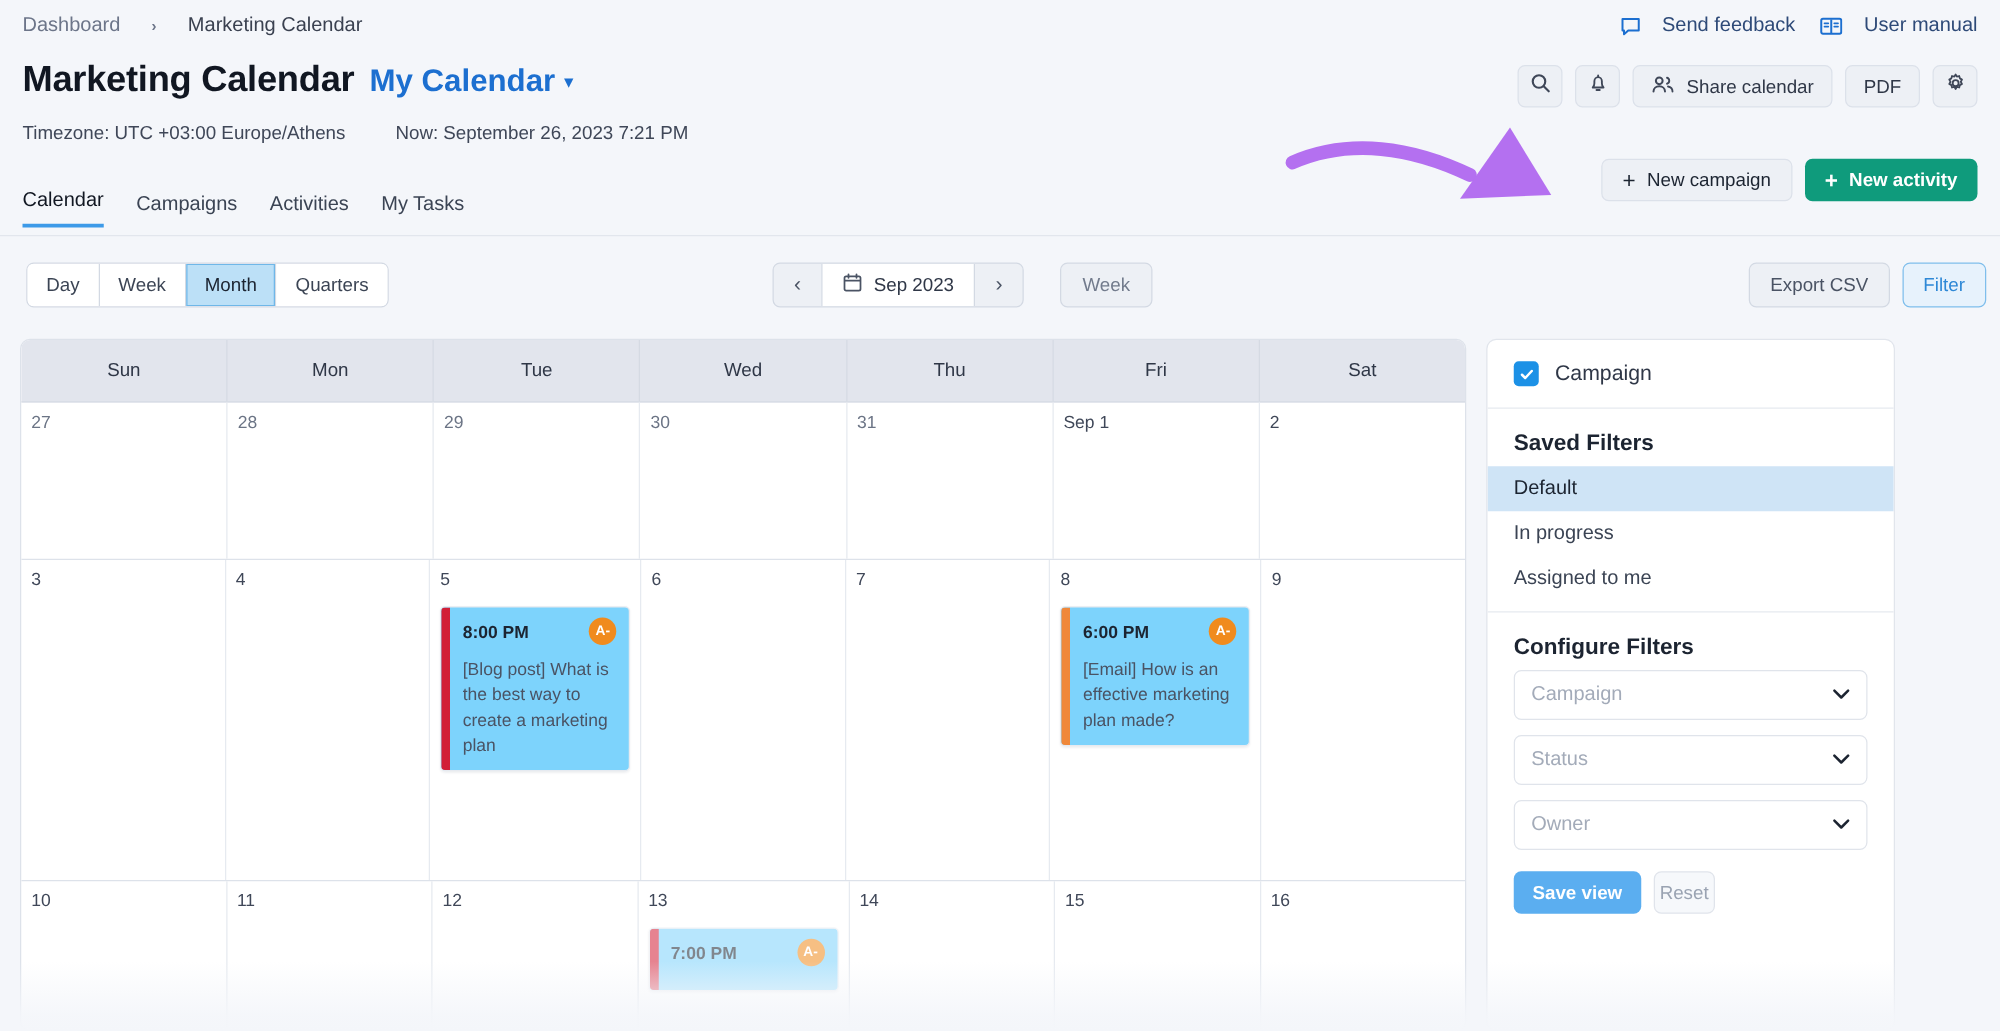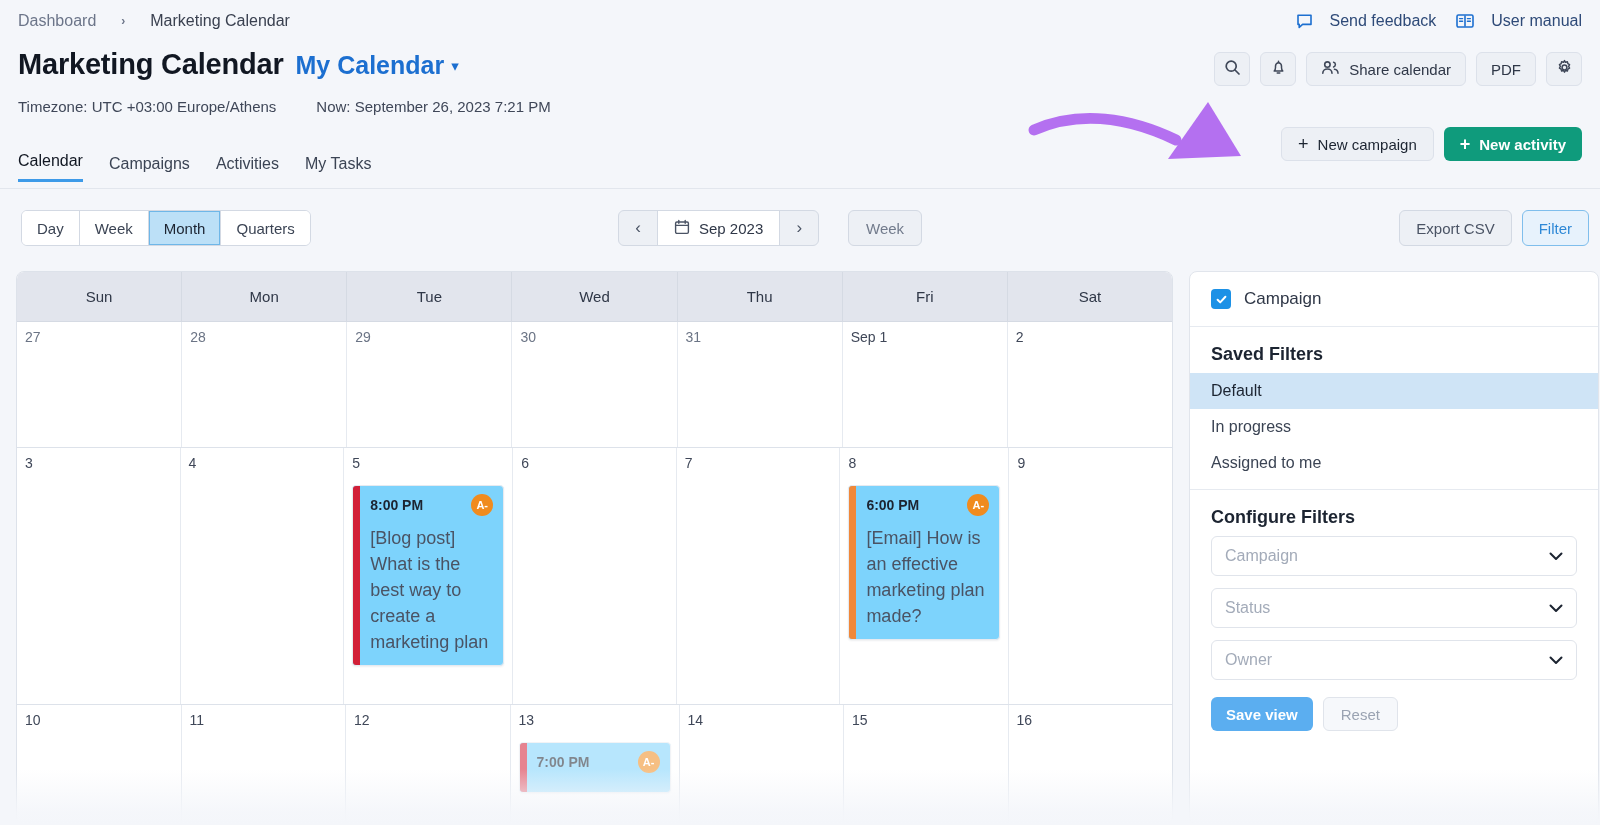--- a/index.html
+++ b/index.html
@@ -158,26 +158,26 @@
   }
   .event .bar { width: 7px; flex: 0 0 7px; }
   .event .body { padding: 8px 10px 10px 10px; flex: 1; }
   .event .toprow { display: flex; align-items: center; justify-content: space-between; gap: 6px; }
   .event .time { font-size: 14px; font-weight: 700; color: #1C2431; }
   .avatar {
     width: 22px; height: 22px; border-radius: 50%; background: #F08B1E; color: #fff;
     font-size: 11px; font-weight: 700; display: flex; align-items: center; justify-content: center;
     flex: 0 0 22px;
   }
-  .event .etitle { margin-top: 9px; font-size: 18px; line-height: 1.45; color: #4A5364; }
+  .event .etitle { margin-top: 9px; font-size: 14px; line-height: 1.45; color: #4A5364; }
   .event.faded { opacity: 0.55; }
 
   
   .filterpanel {
-    position: absolute; left: 1189px; top: 271px; width: 410px; height: 554px;
+    position: absolute; left: 1189px; top: 271px; width: 327px; height: 554px;
     background: #fff; border: 1px solid #E1E5EC; border-radius: 8px; overflow: hidden;
   }
   .fp-section { padding: 17px 21px; }
   .fp-divider { height: 1px; background: #E6EAF0; }
   .chkrow { display: flex; align-items: center; gap: 13px; cursor: pointer; }
   .chk {
     width: 20px; height: 20px; border-radius: 4px; background: #1C91E6;
     display: flex; align-items: center; justify-content: center; flex: 0 0 20px;
   }
   .chkrow .lbl { font-size: 17px; color: #2F3747; }
@@ -189,21 +189,21 @@
     height: 40px; margin: 0 21px 12px 21px; border: 1px solid #E0E4EB; border-radius: 6px;
     display: flex; align-items: center; justify-content: space-between; padding: 0 13px;
     font-size: 16px; color: #A3ABB9; background: #fff; cursor: pointer;
   }
   .fp-buttons { display: flex; gap: 10px; padding: 5px 21px 0 21px; }
   .btn-saveview {
     height: 34px; padding: 0 15px; border-radius: 6px; border: none; background: #5BAEF0;
     color: #fff; font-size: 15px; font-weight: 700; display: flex; align-items: center; cursor: pointer;
   }
   .btn-reset {
-    height: 34px; padding: 0 17px; border-radius: 6px; border: 1px solid #E0E4EB; background: #F6F8FB;
+    height: 34px; padding: 0 4px; border-radius: 6px; border: 1px solid #E0E4EB; background: #F6F8FB;
     color: #9AA3B2; font-size: 15px; display: flex; align-items: center; cursor: pointer;
   }
 
   
   .fade {
     position: absolute; left: 0; bottom: 0; width: 1600px; height: 56px;
     background: linear-gradient(to bottom, rgba(244,246,250,0) 0%, rgba(244,246,250,0.92) 78%, #F4F6FA 100%);
     pointer-events: none;
   }
 </style>

